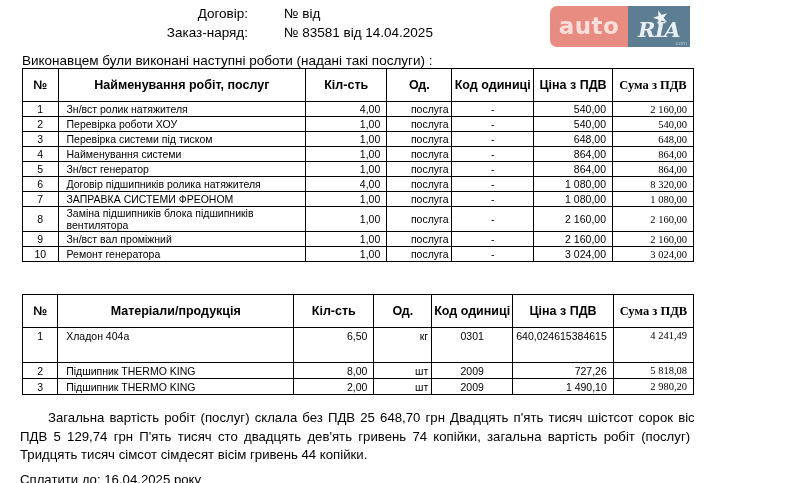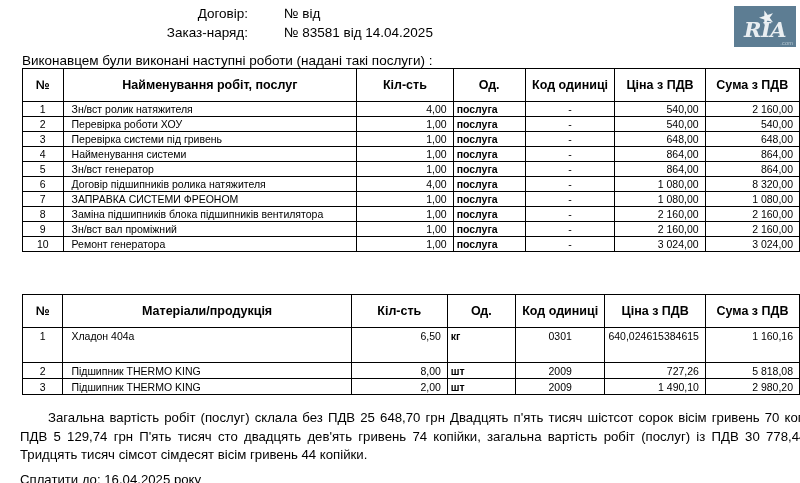--- a/index.html
+++ b/index.html
@@ -11,21 +11,21 @@
     width: 800px;
     height: 483px;
     overflow: hidden;
     font-family: "Liberation Sans", sans-serif;
     color: #000000;
     position: relative;
   }
 
   .page {
     position: relative;
-    width: 800px;
+    width: 694px;
     height: 483px;
     overflow: hidden;
   }
 
   
   .ghost-line {
     position: absolute;
     top: -6px;
     left: 150px;
     font-size: 12.5px;
@@ -150,24 +150,24 @@
     font-size: 12.5px;
     font-weight: 700;
     text-align: center;
     height: 30px;
     line-height: 13px;
     padding: 1px 2px;
   }
   .c-num   { width: 38px;  text-align: center; }
   .c-name  { width: 322px; text-align: left;   padding-left: 8px !important; }
   .c-qty   { width: 100px; text-align: right;  padding-right: 6px !important; }
-  .c-unit  { width: 70px;  text-align: left; font-weight: bold; }
+  .c-unit  { width: 70px;  text-align: right; }
   .c-code  { width: 90px;  text-align: center; }
   .c-price { width: 90px;  text-align: right;  padding-right: 6px !important; }
-  .c-sum   { width: 95px;  text-align: right;  padding-right: 6px !important; }
+  .c-sum   { width: 95px;  text-align: right;  padding-right: 6px !important; font-family: Liberation Serif, serif; }
 
   thead .c-name { text-align: center; padding-left: 2px !important; }
   thead .c-qty  { text-align: center; padding-right: 2px !important; }
   thead .c-price{ text-align: center; padding-right: 2px !important; }
   thead .c-sum  { text-align: center; padding-right: 2px !important; }
 
   #works-table { top: 68px; left: 22px; }
   #works-table tbody td { height: 14px; }
 
   #materials-table { top: 294px; left: 22px; }
@@ -207,20 +207,23 @@
       <div class="hdr-label">Договір:</div>
       <div class="hdr-value">№      від</div>
     </div>
     <div class="hdr-row">
       <div class="hdr-label">Заказ-наряд:</div>
       <div class="hdr-value">№ 83581 від 14.04.2025</div>
     </div>
   </div>
 
   <div class="logo">
+    <div class="logo-auto">
+      <span>auto</span>
+    </div>
     <div class="logo-ria">
       <div class="ria-star">★</div>
       <div class="ria-text">RIA</div>
       <div class="ria-dotcom">.com</div>
     </div>
   </div>
 
   <div class="intro intro-works">Виконавцем були виконані наступні роботи (надані такі послуги) :</div>
 
   <table class="doc-table" id="works-table">
@@ -249,21 +252,21 @@
           <td class="c-num">2</td>
           <td class="c-name">Перевірка роботи ХОУ</td>
           <td class="c-qty">1,00</td>
           <td class="c-unit">послуга</td>
           <td class="c-code">-</td>
           <td class="c-price">540,00</td>
           <td class="c-sum">540,00</td>
         </tr>
         <tr>
           <td class="c-num">3</td>
-          <td class="c-name">Перевірка системи під гривень</td>
+          <td class="c-name">Перевірка системи під тиском</td>
           <td class="c-qty">1,00</td>
           <td class="c-unit">послуга</td>
           <td class="c-code">-</td>
           <td class="c-price">648,00</td>
           <td class="c-sum">648,00</td>
         </tr>
         <tr>
           <td class="c-num">4</td>
           <td class="c-name">Найменування системи</td>
           <td class="c-qty">1,00</td>
@@ -344,21 +347,21 @@
       </tr>
     </thead>
     <tbody>
         <tr class="tall">
           <td class="c-num">1</td>
           <td class="c-name">Хладон 404а</td>
           <td class="c-qty">6,50</td>
           <td class="c-unit">кг</td>
           <td class="c-code">0301</td>
           <td class="c-price">640,024615384615</td>
-          <td class="c-sum">1 160,16</td>
+          <td class="c-sum">4 241,49</td>
         </tr>
         <tr>
           <td class="c-num">2</td>
           <td class="c-name">Підшипник THERMO KING</td>
           <td class="c-qty">8,00</td>
           <td class="c-unit">шт</td>
           <td class="c-code">2009</td>
           <td class="c-price">727,26</td>
           <td class="c-sum">5 818,08</td>
         </tr>

